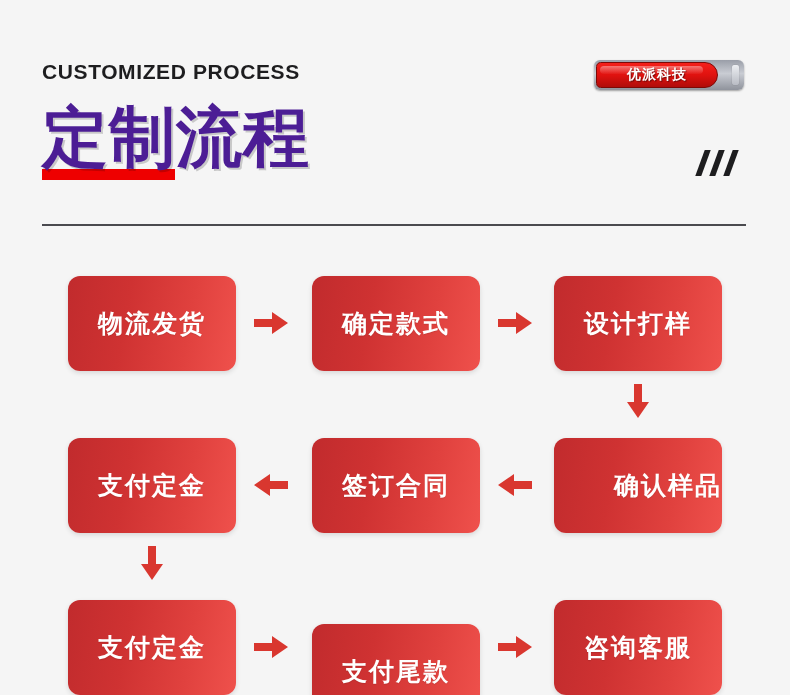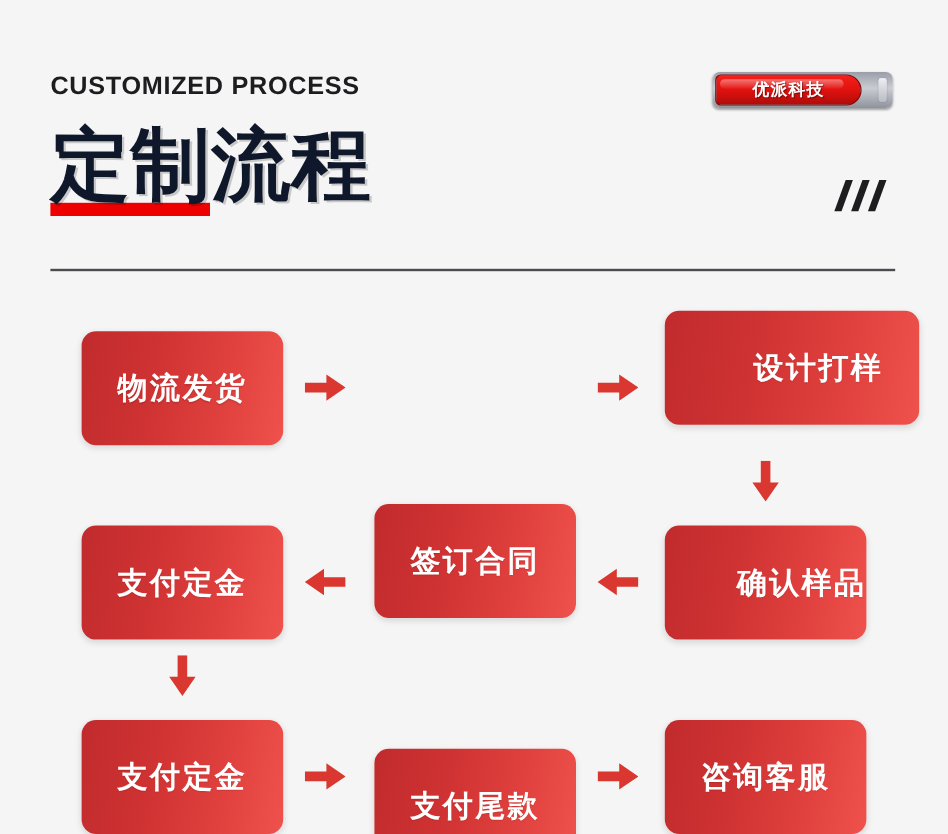--- a/index.html
+++ b/index.html
@@ -54,21 +54,21 @@
     background: #ee0000;
   }
 
   .title-main {
     position: absolute;
     left: 42px;
     top: 76px;
     font-size: 66px;
     line-height: 76px;
     font-weight: bold;
-    color: #0f172a;
+    color: #4c1d95;
     letter-spacing: 1px;
     white-space: nowrap;
     text-shadow: 2px 2px 0 rgba(0,0,0,0.18);
     font-family: "DejaVu Sans", "Liberation Sans", sans-serif;
   }
 
   
   .logo-badge {
     position: absolute;
     left: 594px;
@@ -180,24 +180,24 @@
     font-weight: bold;
     letter-spacing: 2px;
     white-space: nowrap;
     font-family: "DejaVu Sans", "Liberation Sans", sans-serif;
     text-shadow: 0 1px 1px rgba(0,0,0,0.10);
   }
 
   
   .b1 { left: 68px;  top: 252px; }
   .b2 { left: 312px; top: 252px; }
-  .b3 { left: 554px; top: 235px; padding-left: 44px; }
+  .b3 { left: 554px; top: 252px; }
   
   .b4 { left: 68px;  top: 414px; }
-  .b5 { left: 312px; top: 396px; }
+  .b5 { left: 312px; top: 414px; }
   .b6 { left: 554px; top: 414px; justify-content: flex-end; }
   
   .b7 { left: 68px;  top: 576px; }
   .b8 { left: 312px; top: 600px; text-align: right; }
   .b9 { left: 554px; top: 576px; }
 
   
   .arrow-h {
     position: absolute;
     width: 34px;
@@ -251,20 +251,23 @@
   <div class="flow">
 
     <div class="step-box b1">
       <span class="step-label">物流发货</span>
     </div>
     <div class="arrow-h ah1">
       <svg width="34" height="26" viewBox="0 0 34 26" aria-hidden="true">
         <path d="M0 9 L18 9 L18 2 L34 13 L18 24 L18 17 L0 17 Z" fill="#d9372f"></path>
       </svg>
     </div>
+    <div class="step-box b2">
+      <span class="step-label">确定款式</span>
+    </div>
     <div class="arrow-h ah2">
       <svg width="34" height="26" viewBox="0 0 34 26" aria-hidden="true">
         <path d="M0 9 L18 9 L18 2 L34 13 L18 24 L18 17 L0 17 Z" fill="#d9372f"></path>
       </svg>
     </div>
     <div class="step-box b3">
       <span class="step-label">设计打样</span>
     </div>
 
     <div class="arrow-v av1">

